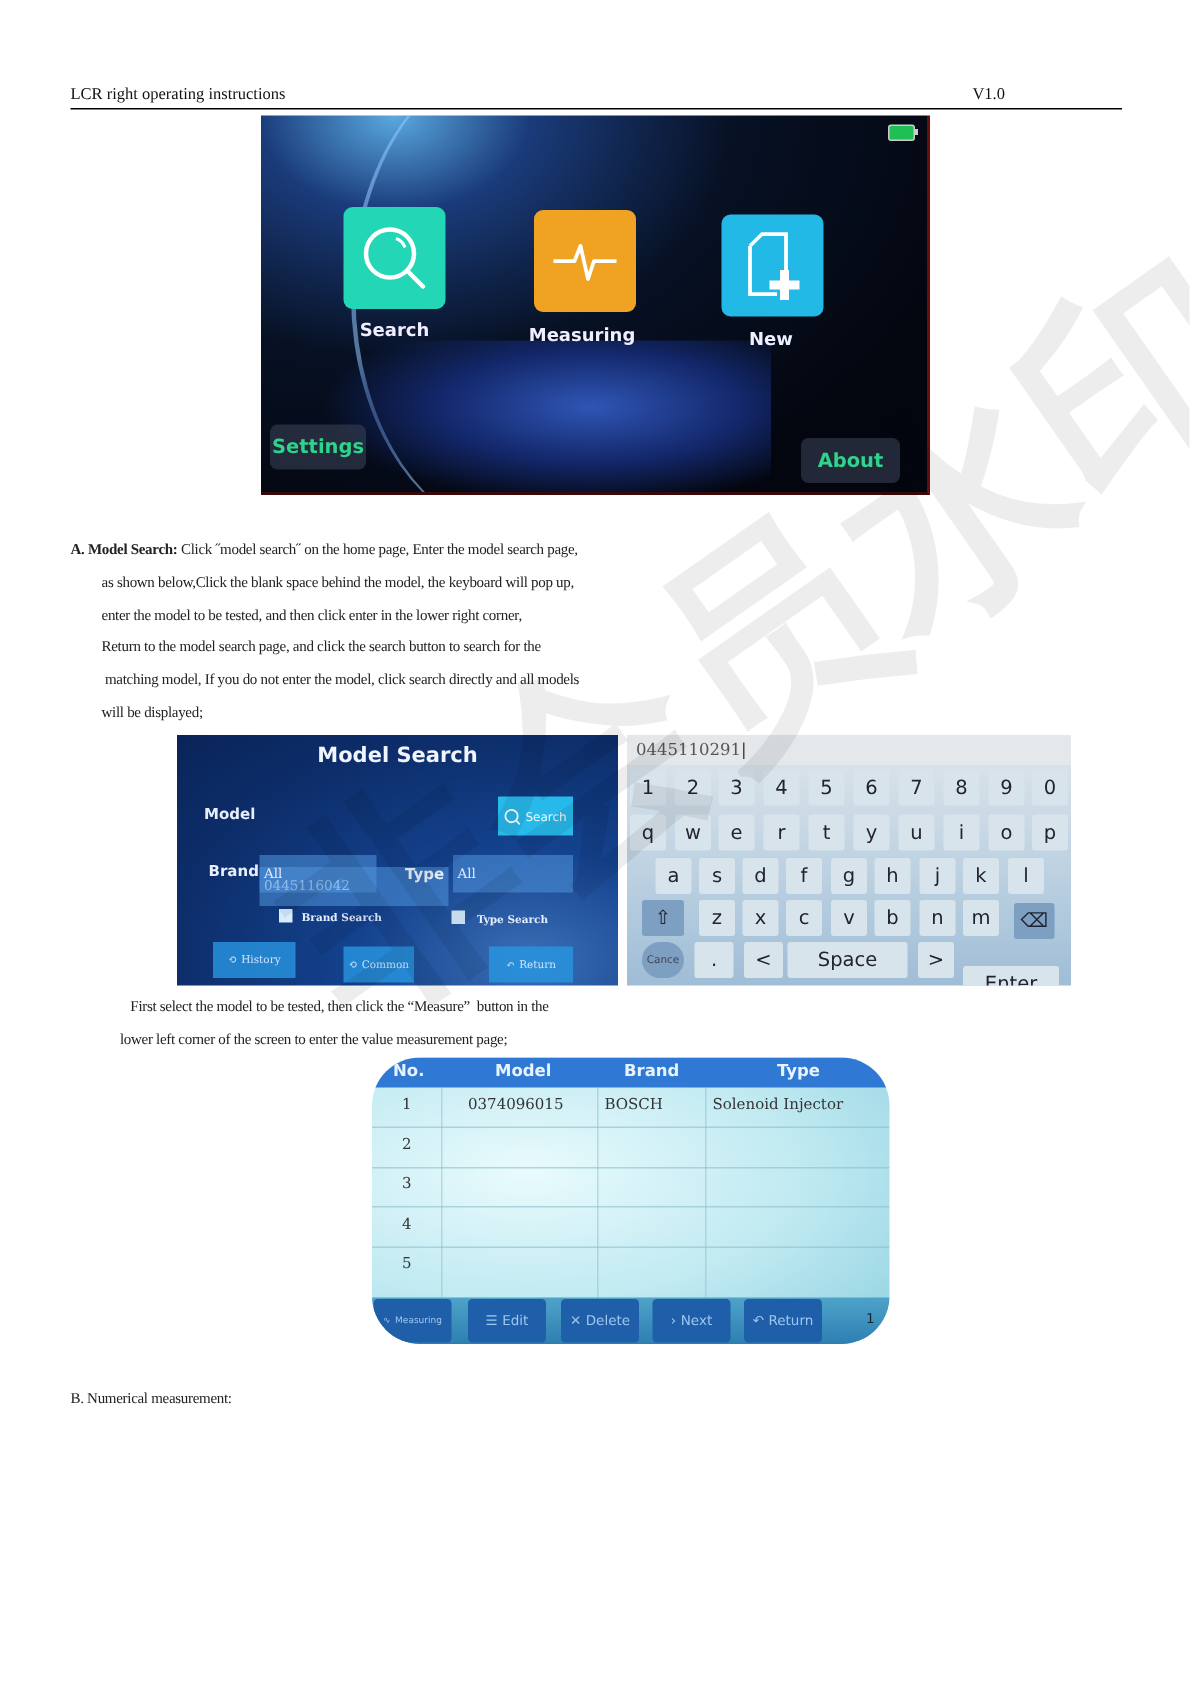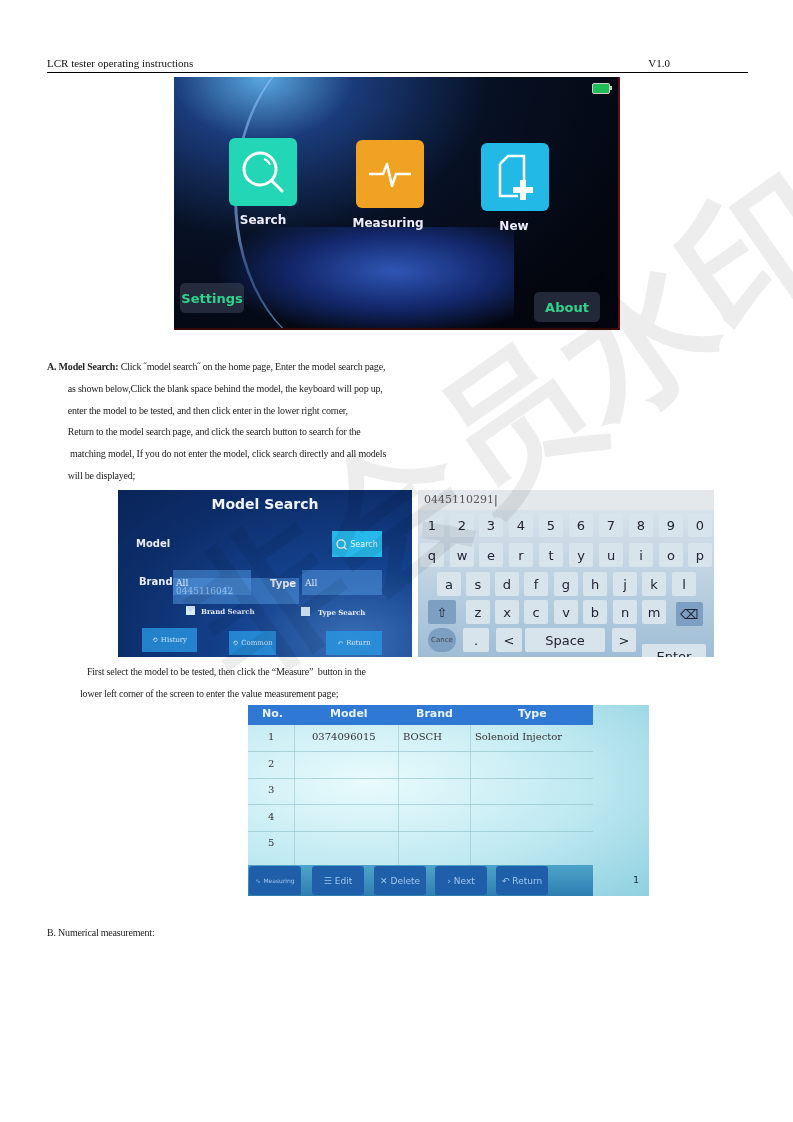--- a/index.html
+++ b/index.html
@@ -49,35 +49,35 @@
 
   
   .kb { position:absolute; left:418px; top:490px; width:296px; height:167px; background: linear-gradient(180deg, #dfe6ec 0%, #b9cfe0 60%, #9fbdd6 100%); overflow:hidden; font-family:"DejaVu Sans", sans-serif; }
   .kb .input { position:absolute; left:0; top:0; width:336px; height:20px; background:#e5e8ea; font-family:"DejaVu Serif", serif; font-size:11px; color:#555; padding-left:6px; line-height:20px; box-sizing:border-box; }
   .kb .input:after { content:"|"; color:#333; }
   .key { position:absolute; height:24px; background:#d8e4ec; color:#223; display:flex; align-items:center; justify-content:center; font-size:13px; border-radius:2px; }
   .key.dark { background:#7c9fc2; }
   .key.small { font-size:7px; color:#445;border-radius:12px; }
 
   
-  .rt { position:absolute; left:248px; top:705px; width:401px; height:191px; background: radial-gradient(ellipse at 30% 40%, #e9fbfd 0%, #bfe9f1 55%, #8ed0e0 100%); overflow:hidden; font-family:"DejaVu Sans", sans-serif; }
+  .rt { position:absolute; left:248px; top:705px; width:345px; height:191px; background: radial-gradient(ellipse at 30% 40%, #e9fbfd 0%, #bfe9f1 55%, #8ed0e0 100%); overflow:hidden; font-family:"DejaVu Sans", sans-serif;border-radius:32px; }
   .rt .thead { position:absolute; left:0; top:0; width:345px; height:20px; background:#2f79d4; }
   .rt .th { position:absolute; top:2px; color:#e8f2ff; font-weight:bold; font-size:11px; }
   .rt .row { position:absolute; left:0; width:345px; height:26px; border-bottom:1px solid rgba(140,190,200,0.6); }
   .rt .cell { position:absolute; top:6px; font-family:"DejaVu Serif", serif; font-size:10px; color:#333; }
   .rt .vline { position:absolute; top:20px; width:1px; height:140px; background:rgba(140,190,200,0.5); }
   .rt .bbar { position:absolute; left:0; top:160px; width:345px; height:31px; background:linear-gradient(180deg,#4ea3c9,#2d7fb2); }
   .rt .tbtn { position:absolute; top:161px; height:29px; background:#1f5ea8; color:#9fc8f0; font-size:9px; display:flex; align-items:center; justify-content:center; gap:3px; border-radius:3px; }
   .rt .page { position:absolute; right:10px; top:170px; font-size:9px; color:#123; }
 </style>
 </head>
 <body>
 
 <div class="header">
-  <span class="left">LCR tester operating instructions</span>
+  <span class="left">LCR right operating instructions</span>
   <span class="right">V1.0</span>
 </div>
 
 <div class="home">
   <div class="arc"></div>
   <div class="mountain"></div>
   <div class="battery"></div>
 
   <div class="app-tile tile-search">
     <svg width="50" height="50" viewBox="0 0 50 50">

